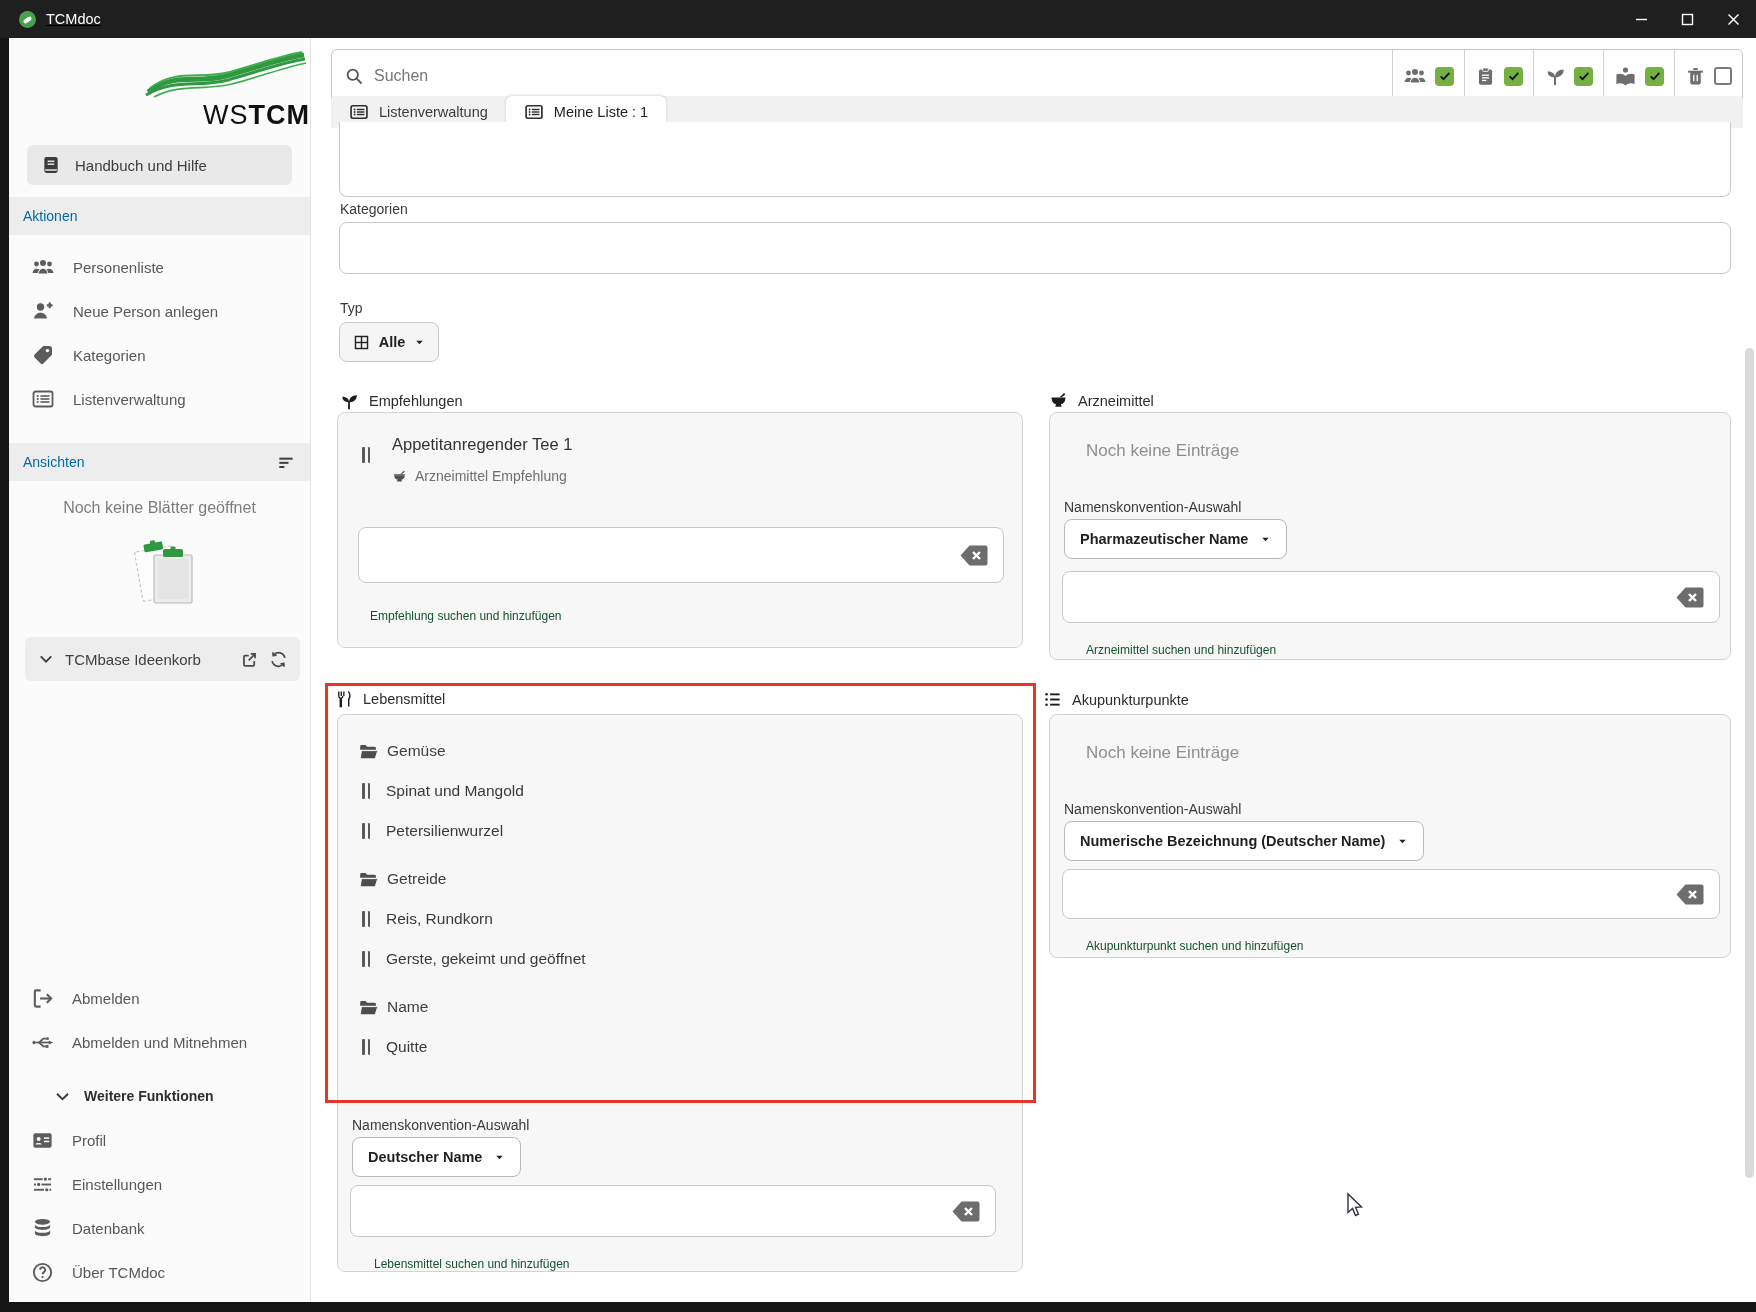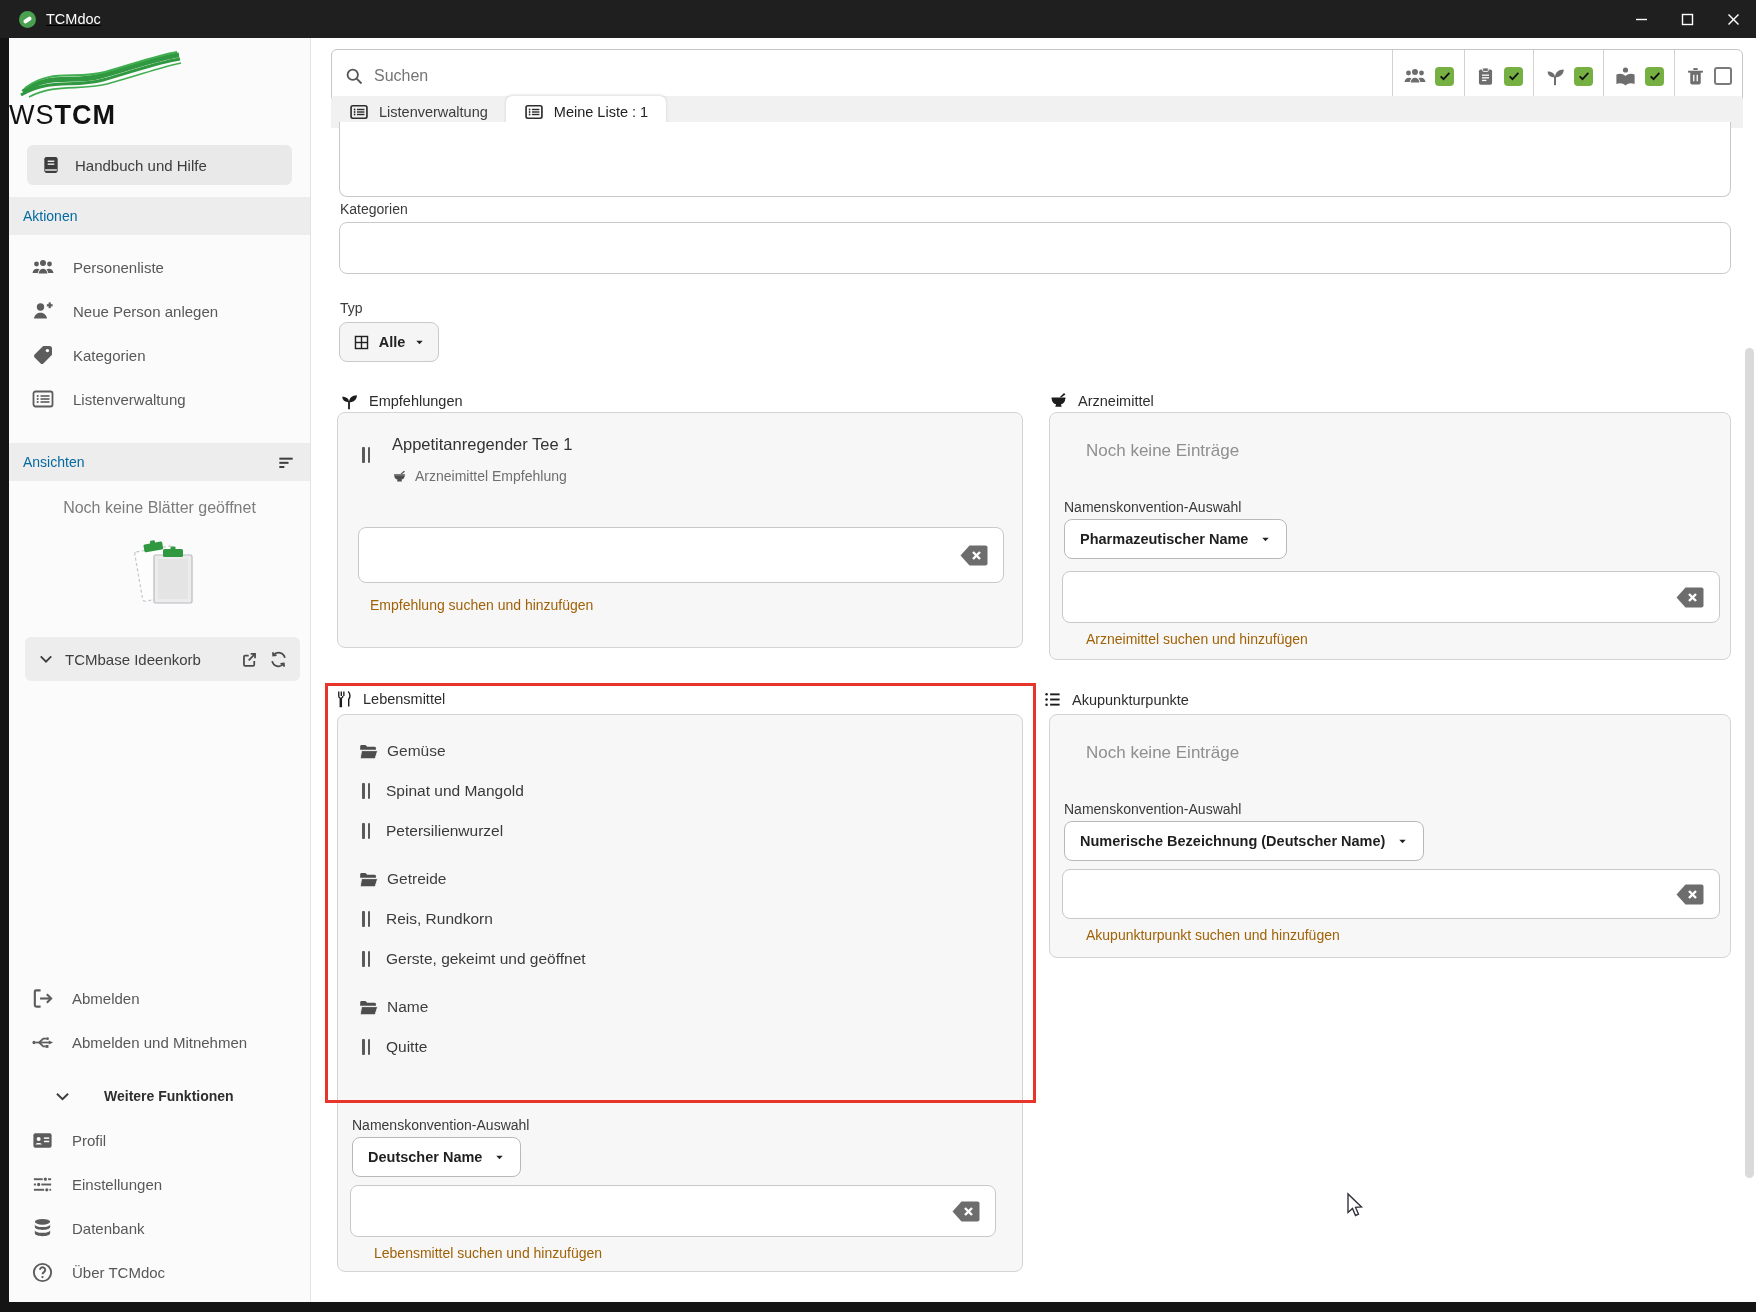--- a/index.html
+++ b/index.html
@@ -11,27 +11,27 @@
   .app-icon { width:17px; height:17px; border-radius:50%; background:#49a14f; margin:0 10px 0 19px; position:relative; }
   .app-icon::after { content:""; position:absolute; left:4px; top:7px; width:9px; height:4px; background:#fff; border-radius:2px; transform:rotate(-35deg); }
   .app-title { color:#fff; font-size:14.5px; }
   .win-controls { margin-left:auto; display:flex; height:100%; }
   .win-btn { width:46px; height:100%; display:flex; align-items:center; justify-content:center; color:#fff; }
   .frame-left { position:absolute; left:0; top:36px; width:9px; height:1276px; background:#141414; z-index:19; }
   .frame-bottom { position:absolute; left:0; top:1302px; width:1756px; height:10px; background:#141414; z-index:19; }
 
   
   .sidebar { position:absolute; left:9px; top:36px; width:302px; height:1266px; background:#fbfbfb; border-right:1px solid #e3e3e3; z-index:10; }
-  .logo-wrap { text-align:left; padding-top:14px; }
+  .logo-wrap { text-align:right; padding-top:14px; }
   .logo-text { font-size:27px; color:#111; letter-spacing:1px; margin-top:-4px; }
   .logo-text .bold { font-weight:bold; }
   .side-btn { margin:14px 18px 0 18px; height:40px; background:#e9e9e9; border-radius:6px; display:flex; align-items:center; gap:14px; padding:0 14px; color:#3d3d3d; font-size:15px; cursor:default; }
   .side-band { margin-top:12px; height:38px; background:#ededed; display:flex; align-items:center; padding:0 14px; font-size:14px; color:#0369a1; justify-content:space-between; }
   .side-item { height:44px; display:flex; align-items:center; gap:18px; padding:0 14px 0 22px; font-size:15px; color:#585858; }
-  .side-item.bold-label { font-size:14px; color:#2e2e2e; font-weight:bold; gap:32px;padding-left:44px; }
+  .side-item.bold-label { font-size:14px; color:#2e2e2e; font-weight:bold; gap:12px;padding-left:44px; }
   .side-empty { text-align:center; color:#7c7c7c; font-size:16px; margin-top:18px; }
   .clip-illu { display:flex; justify-content:center; margin-top:14px; }
   .ideenkorb { margin:26px 10px 0 16px; height:44px; background:#ededed; border-radius:6px; display:flex; align-items:center; gap:10px; padding:0 12px; font-size:15px; color:#3f3f3f; }
   .ideenkorb .grow { flex:1; }
   .side-footer { position:absolute; left:0; bottom:8px; width:100%; }
   .icon { color:#5c5c5c; flex:0 0 auto; }
 
   
   .content { position:absolute; left:311px; top:36px; width:1445px; height:1266px; background:#fff; }
 
@@ -64,21 +64,21 @@
   .drag { display:inline-flex; gap:3px; }
   .drag i { width:2.5px; height:16px; background:#5a5a5a; border-radius:1px; }
 
   .entry-title { font-size:16.5px; color:#333; }
   .entry-sub { display:flex; align-items:center; gap:8px; font-size:14px; color:#6f6f6f; margin-top:9px; }
   .entry-sub .icon { color:#4f4f4f; }
 
   .search-add { position:absolute; background:#fff; border:1px solid #c9c9c9; border-radius:8px; display:flex; align-items:center; }
   .search-add input { flex:1; border:none; outline:none; background:transparent; font-size:15px; font-family:inherit; padding:0 14px; }
   .clear-btn { margin-right:14px; flex:0 0 auto; display:flex; }
-  .hint { position:absolute; font-size:14px; color:#a16207; }
+  .hint { position:absolute; font-size:12px; color:#14532d;margin-top:12px; }
   .empty-msg { font-size:17px; color:#8f8f8f; }
 
   .dd-btn { position:absolute; height:40px; background:#fff; border:1px solid #b9b9b9; border-radius:8px; display:flex; align-items:center; justify-content:center; gap:12px; padding:0 15px; font-size:14.5px; font-weight:bold; color:#1f1f1f; }
 
   .grp-row { display:flex; align-items:center; gap:8px; height:40px; font-size:15.5px; color:#3f3f3f; }
   .grp-row .icon { color:#4d4d4d; }
   .item-row { display:flex; align-items:center; gap:16px; height:40px; padding-left:4px; font-size:15.5px; color:#3a3a3a; }
 
   .red-box { position:absolute; left:14px; top:555px; width:711px; height:420px; border:3px solid #e8352c; z-index:6; pointer-events:none; }
 

